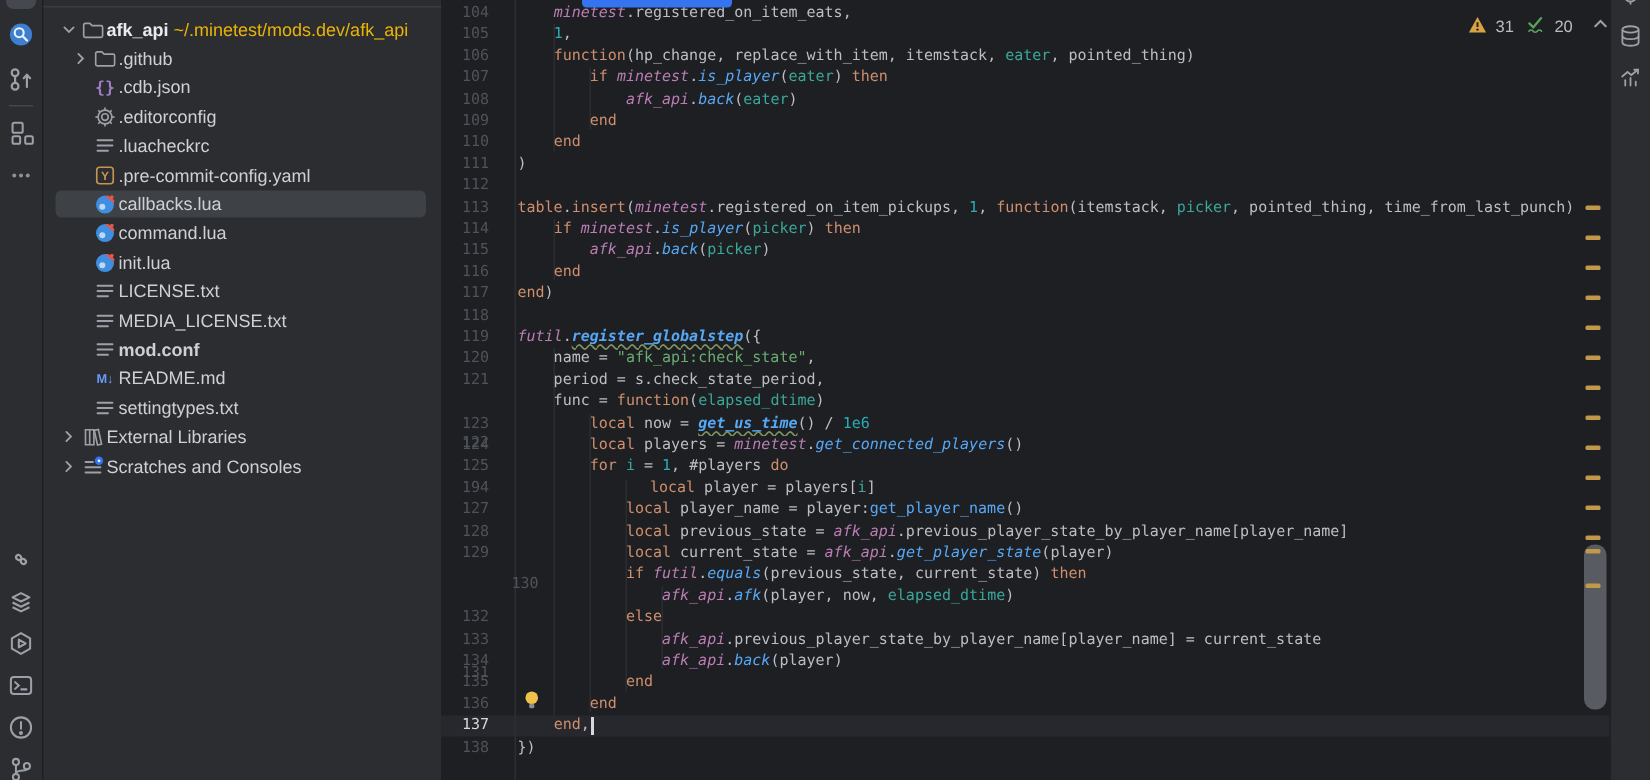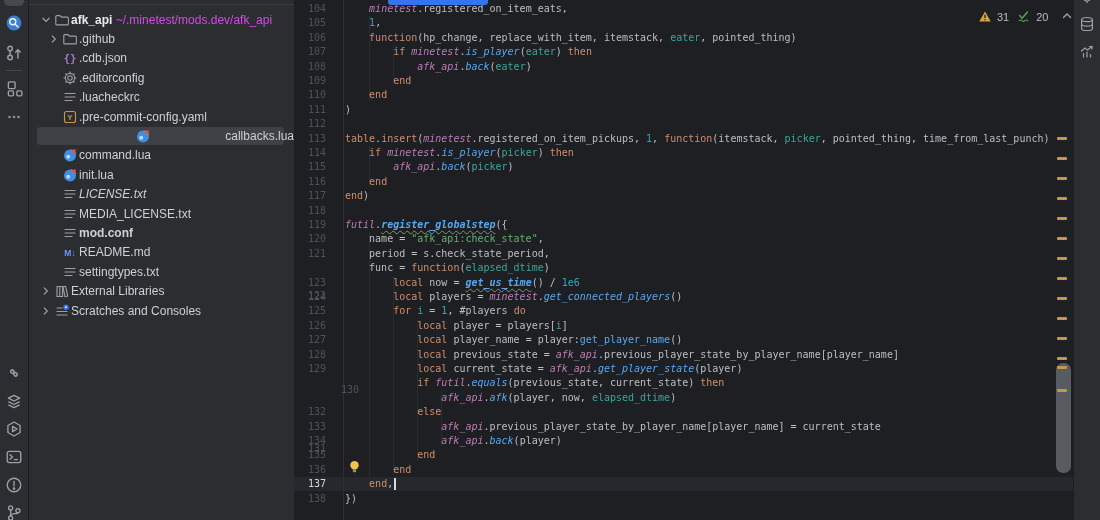--- a/index.html
+++ b/index.html
@@ -15,21 +15,21 @@
   #tree{position:absolute;left:0;right:0;top:10px;}
   .tree-row{height:19.4px;display:flex;align-items:center;color:#ced0d6;font-size:12px;
             position:relative;cursor:pointer;}
   .tree-row .hl{position:absolute;left:8px;right:10px;top:0.5px;bottom:0.5px;border-radius:4px;background:#3e4145;}
   .tree-row>*{position:relative;}
   .chev{width:14px;height:16px;flex:0 0 14px;display:flex;align-items:center;justify-content:center;}
   .fico{width:18px;height:16px;flex:0 0 18px;display:flex;align-items:center;justify-content:center;}
   .fico svg,.chev svg{display:block;}
   .lbl{white-space:nowrap;}
   .lbl b{color:#e9ebef;font-weight:bold;}
-  .lbl .pth{color:#d946ef;}
+  .lbl .pth{color:#eab308;}
   #editor{position:absolute;left:294px;top:0;bottom:0;width:780px;background:#1e1f22;
           font-family:"DejaVu Sans Mono","Liberation Mono",monospace;font-size:10px;}
   #caret-band{position:absolute;left:0;width:780px;height:14.4px;background:#26282d;}
   #gutter-sep{position:absolute;left:49px;top:0;bottom:0;width:1px;background:#2c2e32;}
   .gut-num{position:absolute;left:0;width:32px;text-align:right;color:#4e525a;height:14.4px;line-height:14.4px;}
   .gut-num.cur{color:#d5d7de;}
   .code-line{position:absolute;left:51px;height:14.4px;line-height:14.4px;white-space:pre;color:#bcbec4;}
   .tok-kw{color:#cf8e6d;}
   .tok-d{color:#bcbec4;}
   .tok-g{color:#bb7db5;font-style:italic;}
@@ -203,21 +203,21 @@
       <div class="tree-row" style="padding-left: 18px;">
         <span class="chev"></span>
         <span class="fico">
           <svg width="16" height="16" viewBox="0 0 16 16">
             <rect x="2.5" y="2.5" width="11" height="11" rx="2" fill="none" stroke="#c8954f" stroke-width="1.1"></rect>
             <text x="8" y="11" text-anchor="middle" font-size="8" font-weight="bold" fill="#c8954f" font-family="Liberation Sans,sans-serif">Y</text>
           </svg>
         </span>
         <span class="lbl">.pre-commit-config.yaml</span>
       </div>
-      <div class="tree-row" style="padding-left: 18px; justify-content: space-between;">
+      <div class="tree-row" style="padding-left: 18px;">
         <div class="hl"></div>
         <span class="chev"></span>
         <span class="fico">
           <svg width="16" height="16" viewBox="0 0 16 16">
             <circle cx="8" cy="8.4" r="6" fill="#3f8ee0"></circle>
             <path d="M9.5 3.2a6 6 0 0 1 3.9 3.1" fill="none" stroke="#e2574c" stroke-width="1.8" stroke-linecap="round"></path>
             <circle cx="6.2" cy="9.8" r="2" fill="#bcd8f5"></circle>
             <circle cx="12.6" cy="3.4" r="1.2" fill="#e2574c"></circle>
           </svg>
         </span>
@@ -240,21 +240,21 @@
         <span class="fico">
           <svg width="16" height="16" viewBox="0 0 16 16">
             <circle cx="8" cy="8.4" r="6" fill="#3f8ee0"></circle>
             <path d="M9.5 3.2a6 6 0 0 1 3.9 3.1" fill="none" stroke="#e2574c" stroke-width="1.8" stroke-linecap="round"></path>
             <circle cx="6.2" cy="9.8" r="2" fill="#bcd8f5"></circle>
             <circle cx="12.6" cy="3.4" r="1.2" fill="#e2574c"></circle>
           </svg>
         </span>
         <span class="lbl">init.lua</span>
       </div>
-      <div class="tree-row" style="padding-left: 18px; font-style: italic;">
+      <div class="tree-row" style="padding-left: 18px;">
         <span class="chev"></span>
         <span class="fico">
           <svg width="16" height="16" viewBox="0 0 16 16" stroke="#9da0a8" stroke-width="1.2" stroke-linecap="round">
             <line x1="3" y1="4.5" x2="13" y2="4.5"></line>
             <line x1="3" y1="8" x2="13" y2="8"></line>
             <line x1="3" y1="11.5" x2="10" y2="11.5"></line>
           </svg>
         </span>
         <span class="lbl">LICENSE.txt</span>
       </div>
@@ -363,21 +363,21 @@
       <div class="gut-num" style="top: 174.8px;">116</div>
       <div class="gut-num" style="top: 189.2px;">117</div>
       <div class="gut-num" style="top: 203.6px;">118</div>
       <div class="gut-num" style="top: 218px;">119</div>
       <div class="gut-num" style="top: 232.4px;">120</div>
       <div class="gut-num" style="top: 246.8px;">121</div>
       <div class="gut-num" style="top: 261.2px; margin-top: 28px;">122</div>
       <div class="gut-num" style="top: 275.6px;">123</div>
       <div class="gut-num" style="top: 290px;">124</div>
       <div class="gut-num" style="top: 304.4px;">125</div>
-      <div class="gut-num" style="top: 318.8px;">126</div>
+      <div class="gut-num" style="top: 318.8px;">194</div>
       <div class="gut-num" style="top: 333.2px;">127</div>
       <div class="gut-num" style="top: 347.6px;">128</div>
       <div class="gut-num" style="top: 362px;">129</div>
       <div class="gut-num" style="top: 383px; margin-left: 33px;">130</div>
       <div class="gut-num" style="top: 410px; margin-top: 32px;">131</div>
       <div class="gut-num" style="top: 405.2px;">132</div>
       <div class="gut-num" style="top: 419.6px;">133</div>
       <div class="gut-num" style="top: 434px;">134</div>
       <div class="gut-num" style="top: 448.4px;">135</div>
       <div class="gut-num" style="top: 462.8px;">136</div>
@@ -400,21 +400,21 @@
       <div class="code-line" style="top: 174.8px;"><span class="tok-d">    </span><span class="tok-kw">end</span></div>
       <div class="code-line" style="top: 189.2px;"><span class="tok-kw">end</span><span class="tok-d">)</span></div>
       <div class="code-line" style="top: 203.6px;"></div>
       <div class="code-line" style="top: 218px;"><span class="tok-g">futil</span><span class="tok-d">.</span><span class="tok-fnu">register_globalstep</span><span class="tok-d">({</span></div>
       <div class="code-line" style="top: 232.4px;"><span class="tok-d">    name = </span><span class="tok-s">"afk_api:check_state"</span><span class="tok-d">,</span></div>
       <div class="code-line" style="top: 246.8px;"><span class="tok-d">    period = s.check_state_period,</span></div>
       <div class="code-line" style="top: 261.2px;"><span class="tok-d">    func = </span><span class="tok-kw">function</span><span class="tok-d">(</span><span class="tok-p">elapsed_dtime</span><span class="tok-d">)</span></div>
       <div class="code-line" style="top: 275.6px;"><span class="tok-d">        </span><span class="tok-kw">local</span><span class="tok-d"> now = </span><span class="tok-fnu">get_us_time</span><span class="tok-d">() / </span><span class="tok-n">1e6</span></div>
       <div class="code-line" style="top: 290px;"><span class="tok-d">        </span><span class="tok-kw">local</span><span class="tok-d"> players = </span><span class="tok-g">minetest</span><span class="tok-d">.</span><span class="tok-fn">get_connected_players</span><span class="tok-d">()</span></div>
       <div class="code-line" style="top: 304.4px;"><span class="tok-d">        </span><span class="tok-kw">for</span><span class="tok-d"> </span><span class="tok-p">i</span><span class="tok-d"> = </span><span class="tok-n">1</span><span class="tok-d">, #players </span><span class="tok-kw">do</span></div>
-      <div class="code-line" style="top: 318.8px;"><span class="tok-d">            </span><span class="tok-kw">local</span><span class="tok-d"> player = players[</span><span class="tok-p">i</span><span class="tok-d">]</span></div>
+      <div class="code-line" style="top: 318.8px; margin-left: 16px;"><span class="tok-d">            </span><span class="tok-kw">local</span><span class="tok-d"> player = players[</span><span class="tok-p">i</span><span class="tok-d">]</span></div>
       <div class="code-line" style="top: 333.2px;"><span class="tok-d">            </span><span class="tok-kw">local</span><span class="tok-d"> player_name = player:</span><span class="tok-m">get_player_name</span><span class="tok-d">()</span></div>
       <div class="code-line" style="top: 347.6px;"><span class="tok-d">            </span><span class="tok-kw">local</span><span class="tok-d"> previous_state = </span><span class="tok-g">afk_api</span><span class="tok-d">.previous_player_state_by_player_name[player_name]</span></div>
       <div class="code-line" style="top: 362px;"><span class="tok-d">            </span><span class="tok-kw">local</span><span class="tok-d"> current_state = </span><span class="tok-g">afk_api</span><span class="tok-d">.</span><span class="tok-fn">get_player_state</span><span class="tok-d">(player)</span></div>
       <div class="code-line" style="top: 376.4px;"><span class="tok-d">            </span><span class="tok-kw">if</span><span class="tok-d"> </span><span class="tok-g">futil</span><span class="tok-d">.</span><span class="tok-fn">equals</span><span class="tok-d">(previous_state, current_state) </span><span class="tok-kw">then</span></div>
       <div class="code-line" style="top: 390.8px;"><span class="tok-d">                </span><span class="tok-g">afk_api</span><span class="tok-d">.</span><span class="tok-fn">afk</span><span class="tok-d">(player, now, </span><span class="tok-p">elapsed_dtime</span><span class="tok-d">)</span></div>
       <div class="code-line" style="top: 405.2px;"><span class="tok-d">            </span><span class="tok-kw">else</span></div>
       <div class="code-line" style="top: 419.6px;"><span class="tok-d">                </span><span class="tok-g">afk_api</span><span class="tok-d">.previous_player_state_by_player_name[player_name] = current_state</span></div>
       <div class="code-line" style="top: 434px;"><span class="tok-d">                </span><span class="tok-g">afk_api</span><span class="tok-d">.</span><span class="tok-fn">back</span><span class="tok-d">(player)</span></div>
       <div class="code-line" style="top: 448.4px;"><span class="tok-d">            </span><span class="tok-kw">end</span></div>
       <div class="code-line" style="top: 462.8px;"><span class="tok-d">        </span><span class="tok-kw">end</span></div>

